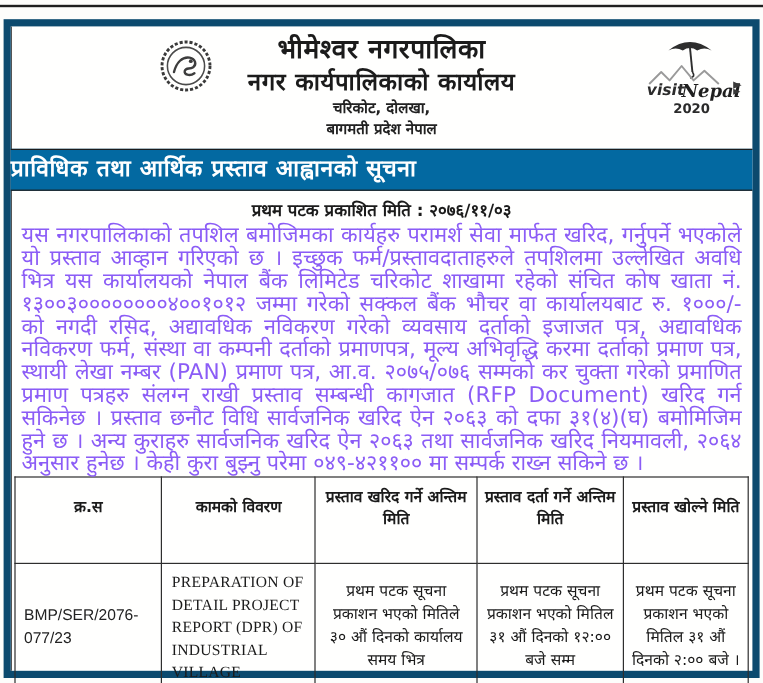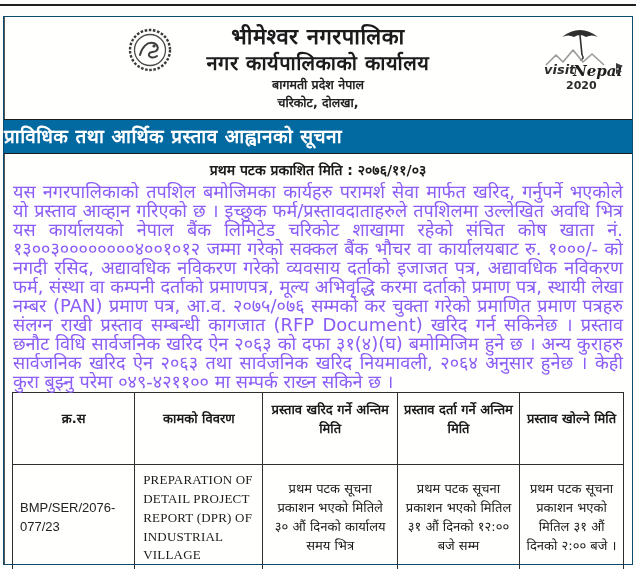--- a/index.html
+++ b/index.html
@@ -11,21 +11,21 @@
     color: #1b1b1b;
     -webkit-font-smoothing: antialiased;
   }
   .top-rule {
     position: absolute; top: 4px; left: 0;
     width: 636px; height: 2px; background: #1f1f1f;
   }
   .doc {
     position: absolute; top: 16px; left: 3px;
     width: 630px; height: 549px;
-    border: 1px solid #0c4a6e;
+    border: 6px solid #0c4a6e;
     box-shadow: inset 1px 0 0 #555;
     background: #fffffe;
     box-sizing: border-box;
   }
   
   .header { position: relative; height: 100px; }
   .seal { position: absolute; left: 124px; top: 9px; }
   .visit-logo { position: absolute; right: 4px; top: 4px; }
   .header-text { text-align: center; padding-top: 7px; line-height: 1.15; }
   .muni   { font-size: 22px; font-weight: 800; letter-spacing: 0.5px; }
@@ -113,22 +113,22 @@
         <circle cx="22" cy="24" r="20" fill="none" stroke="#3a3a3a" stroke-width="2.4" stroke-dasharray="2.6,1.6"></circle>
         <circle cx="22" cy="24" r="15.5" fill="none" stroke="#4a4a4a" stroke-width="1.3"></circle>
         <path d="M12,29 C14,21 19,16 25,17 C30,18 31,23 28,25 C25,27 22,25 21,28 C20,31 25,33 29,30" fill="none" stroke="#3d3d3d" stroke-width="2" stroke-linecap="round"></path>
         <circle cx="26" cy="20" r="1.6" fill="#3d3d3d"></circle>
       </svg>
     </span>
 
     <div class="header-text">
       <div class="muni">भीमेश्वर नगरपालिका</div>
       <div class="office">नगर कार्यपालिकाको कार्यालय</div>
+      <div class="addr">चरिकोट, दोलखा,</div>
       <div class="addr">बागमती प्रदेश नेपाल</div>
-      <div class="addr">चरिकोट, दोलखा,</div>
     </div>
 
     <span class="visit-logo">
       <svg width="96" height="74" viewBox="0 0 96 74">
         <path d="M30,16 Q48,2 66,16 Q60,13 54,16 Q48,12 42,16 Q36,13 30,16 Z" fill="#2e2e2e"></path>
         <line x1="48" y1="14" x2="50" y2="34" stroke="#2e2e2e" stroke-width="1.6"></line>
         <path d="M50,34 q3,4 -2,5" fill="none" stroke="#2e2e2e" stroke-width="1.4"></path>
         <polyline points="14,44 24,34 31,41 41,29 51,41 60,33 72,44" fill="none" stroke="#9a9a9a" stroke-width="1.6" stroke-linejoin="round"></polyline>
         <text x="12" y="53" font-family="DejaVu Sans, sans-serif" font-style="italic" font-weight="bold" font-size="13" fill="#2b2b2b">visit</text>
         <text x="41" y="55" font-family="DejaVu Serif, serif" font-style="italic" font-weight="bold" font-size="15" fill="#1f1f1f">Nepal</text>

